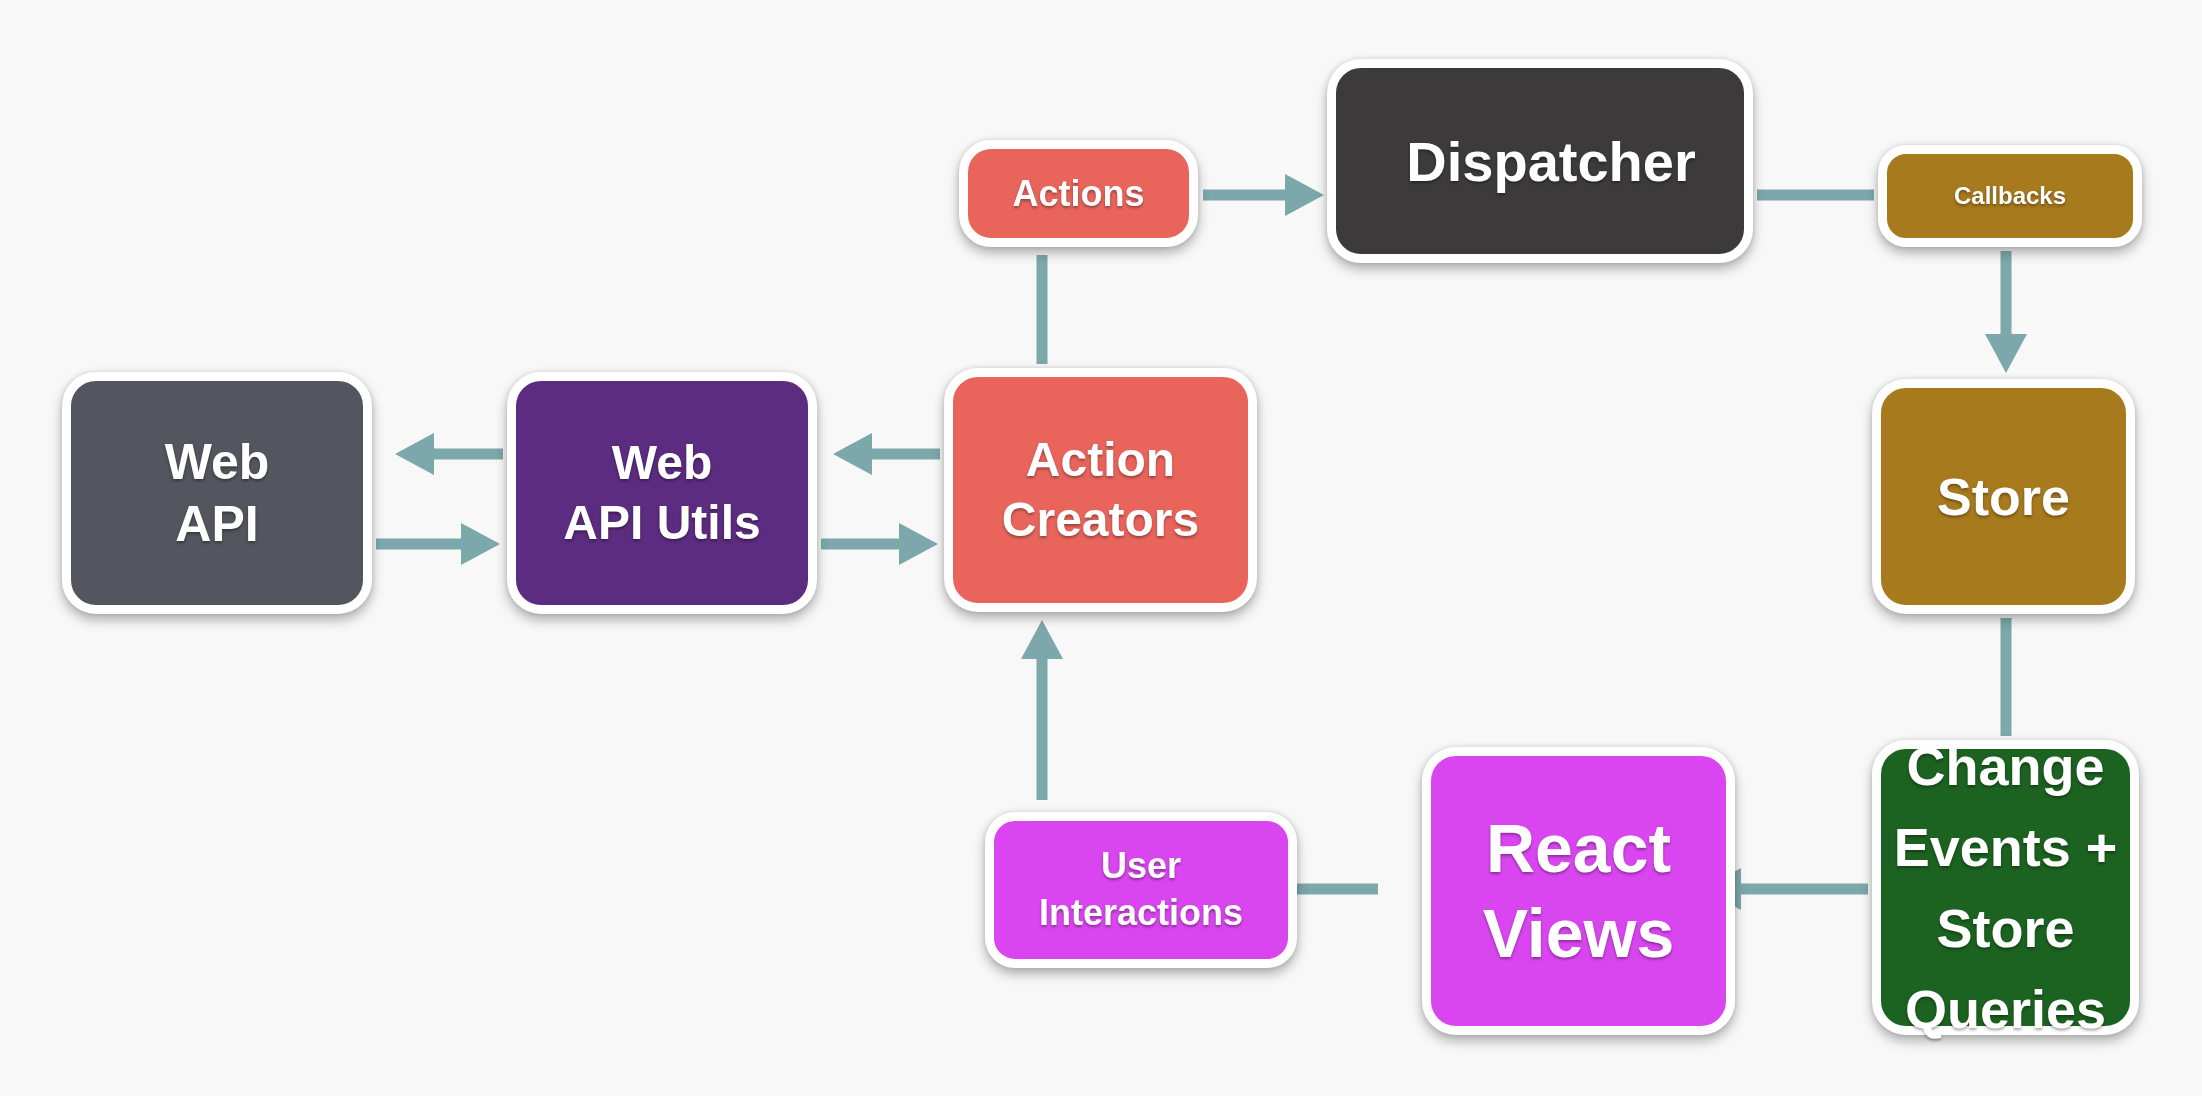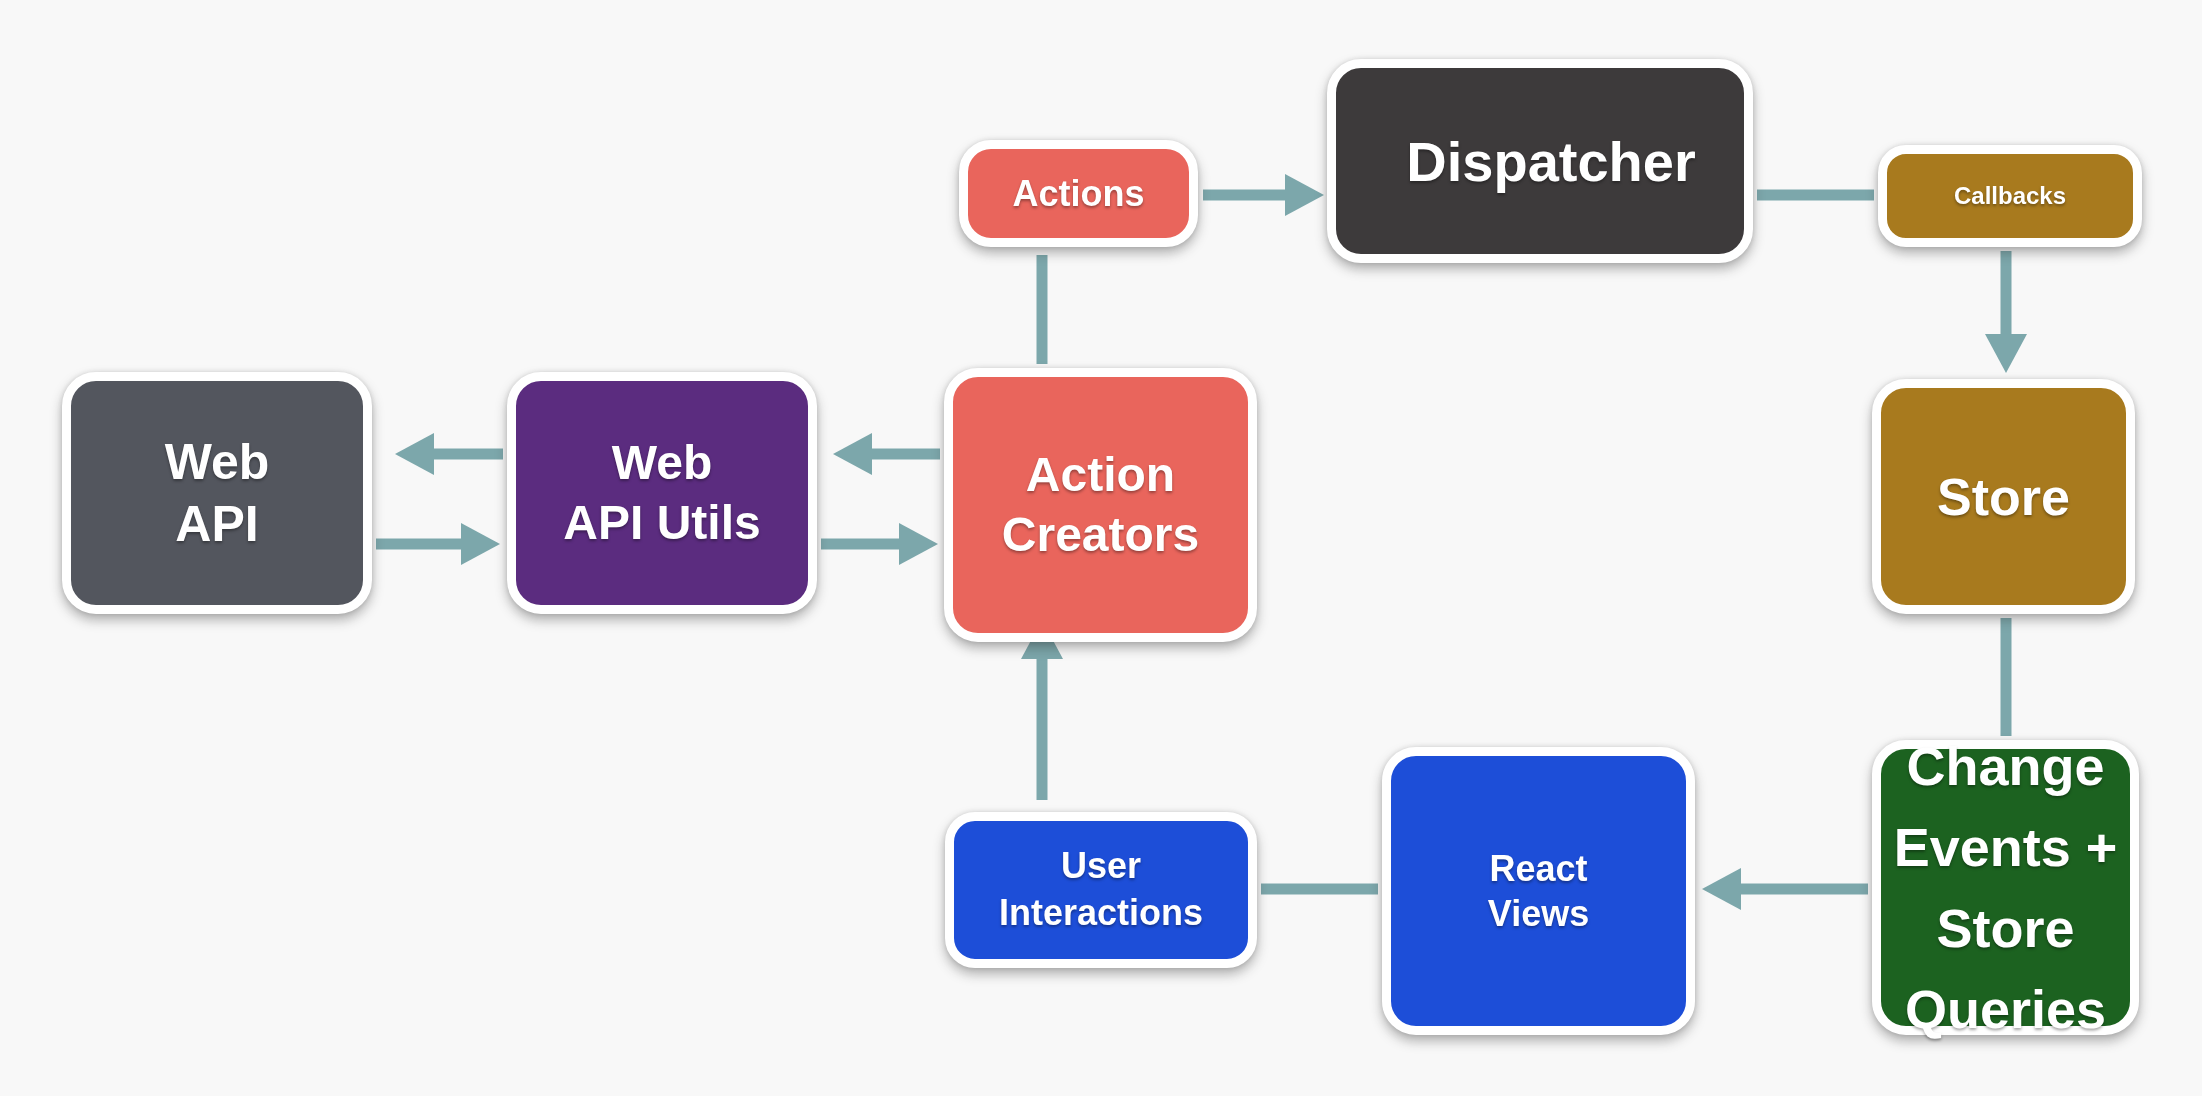--- a/index.html
+++ b/index.html
@@ -44,21 +44,21 @@
     font-weight: 700;
     white-space: pre-line;
     text-shadow: 0 2px 3px rgba(0,0,0,0.35);
   }
   .c-salmon   { background: #e9655c; }
   .c-darkgray { background: #3d3a3b; }
   .c-slate    { background: #53565e; }
   .c-purple   { background: #5b2c7f; }
   .c-gold     { background: #a87a1e; }
   .c-green    { background: #1c6220; }
-  .c-blue     { background: #1d4ed8; }
+  .c-blue     { background: #d946ef; margin-left: 40px; }
 </style>
 </head>
 <body>
 
 <div class="stage">
 
   <svg class="edges" viewBox="0 0 2202 1096" xmlns="http://www.w3.org/2000/svg">
     <g>
       <line x1="1203" y1="195" x2="1285" y2="195"></line>
       <polygon points="1324,195 1285,174 1285,216"></polygon>
@@ -108,21 +108,21 @@
   <div class="node c-slate" style="left:62px; top:372px; width:310px; height:242px;">
     <span class="lbl" style="font-size:50px; line-height:1.25;">Web
 API</span>
   </div>
 
   <div class="node c-purple" style="left:507px; top:372px; width:310px; height:242px;">
     <span class="lbl" style="font-size:48px; line-height:1.25;">Web
 API Utils</span>
   </div>
 
-  <div class="node c-salmon" style="left:944px; top:368px; width:313px; height:274px;">
+  <div class="node c-salmon" style="left:944px; top:368px; width:313px; height:244px;">
     <span class="lbl" style="font-size:48px; line-height:1.25;">Action
 Creators</span>
   </div>
 
   <div class="node c-salmon" style="left:959px; top:140px; width:239px; height:107px; border-radius:32px;">
     <span class="lbl" style="font-size:36px;">Actions</span>
   </div>
 
   <div class="node c-darkgray" style="left:1327px; top:59px; width:426px; height:204px;padding-left:22px;">
     <span class="lbl" style="font-size:56px;">Dispatcher</span>
@@ -137,21 +137,21 @@
   </div>
 
   <div class="node c-green" style="left:1872px; top:740px; width:267px; height:295px;">
     <span class="lbl" style="font-size:54px; line-height:1.5;">Change
 Events +
 Store
 Queries</span>
   </div>
 
   <div class="node c-blue" style="left:1382px; top:747px; width:313px; height:288px;">
-    <span class="lbl" style="font-size:36px; line-height:1.25;">React
+    <span class="lbl" style="font-size:68px; line-height:1.25;">React
 Views</span>
   </div>
 
   <div class="node c-blue" style="left:945px; top:812px; width:312px; height:156px; border-radius:30px;">
     <span class="lbl" style="font-size:36px; line-height:1.3;">User
 Interactions</span>
   </div>
 
 </div>
 

